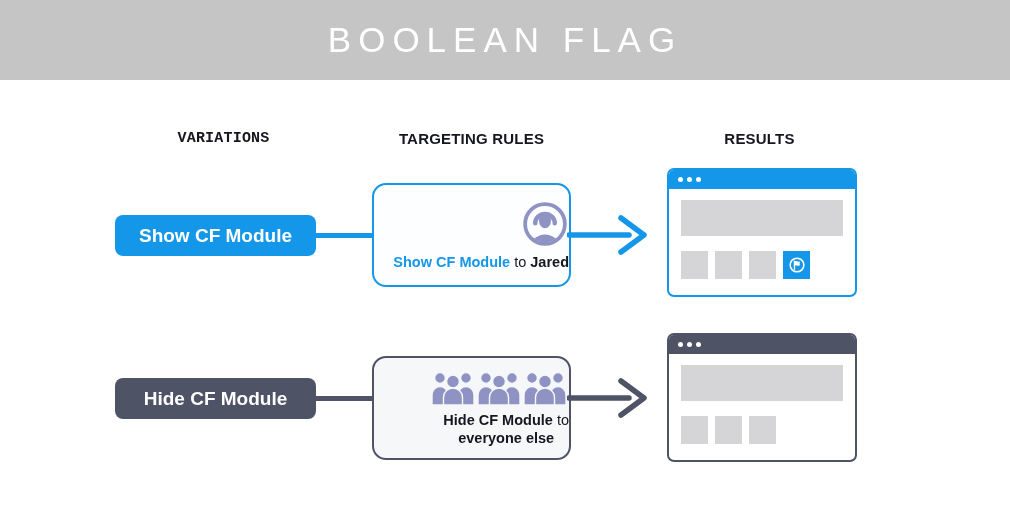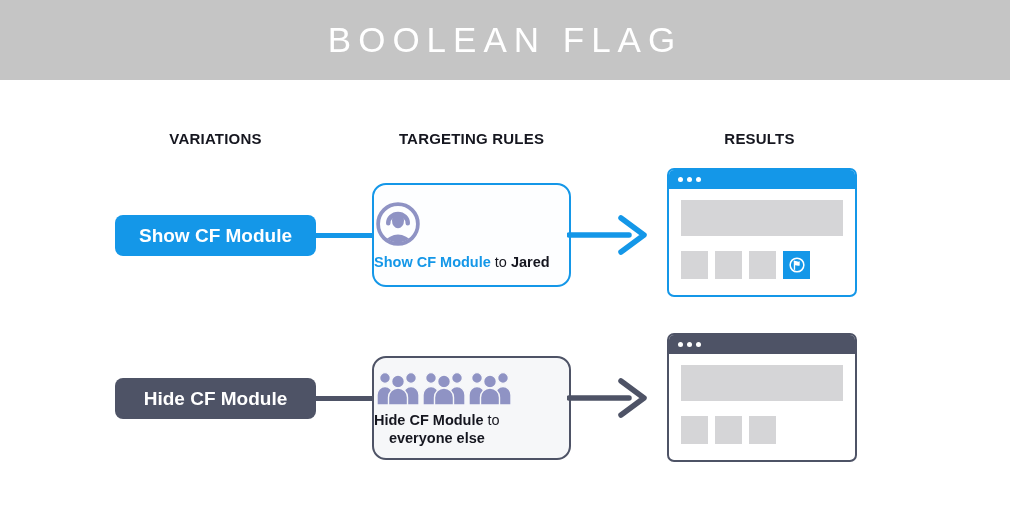--- a/index.html
+++ b/index.html
@@ -14,42 +14,42 @@
   }
   .banner h1{
     margin:0;color:#ffffff;font-size:35px;font-weight:300;
     letter-spacing:7px;font-stretch:condensed;
   }
   
   .col-label{
     position:absolute;top:128px;height:20px;display:flex;align-items:center;justify-content:center;
     font-size:15px;font-weight:700;color:#15161f;letter-spacing:.2px;
   }
-  .col-variations{left:115px;width:201px;}
+  .col-variations{left:123px;width:201px;font-family:Liberation Mono, monospace;}
   .col-targeting{left:372px;width:199px;}
   .col-results{left:662px;width:195px;}
   
   .chip{
     position:absolute;left:115px;width:201px;height:41px;border-radius:8px;
     display:flex;align-items:center;justify-content:center;
     color:#fff;font-size:19px;font-weight:700;box-sizing:border-box;
   }
   .chip-show{top:215px;background:#1497e8;}
   .chip-hide{top:378px;background:#4e5366;}
   
   .conn{position:absolute;left:312px;width:62px;height:5px;}
   .conn-blue{top:233px;background:#1497e8;}
   .conn-dark{top:396px;background:#4e5366;}
   .arrow{position:absolute;left:567px;width:84px;height:42px;}
   .arrow-show{top:214px;}
   .arrow-hide{top:377px;}
   
   .rulebox{
     position:absolute;left:372px;width:199px;height:104px;border-radius:14px;
-    box-sizing:border-box;display:flex;flex-direction:column;align-items:flex-start;
+    box-sizing:border-box;display:flex;flex-direction:column;align-items:flex-end;
     justify-content:center;text-align:center;
   }
   .rulebox-show{top:183px;background:#fdfeff;border:2px solid #1497e8;}
   .rulebox-hide{top:356px;background:#f6f7f9;border:2px solid #4e5366;}
   .rule-text{margin:5px 0 0;font-size:14.5px;color:#15161f;line-height:18px;}
   .rule-text .b{font-weight:700;}
   .rule-text .blue{color:#1497e8;font-weight:700;}
   
   .browser{
     position:absolute;left:667px;width:190px;height:129px;border-radius:7px;

